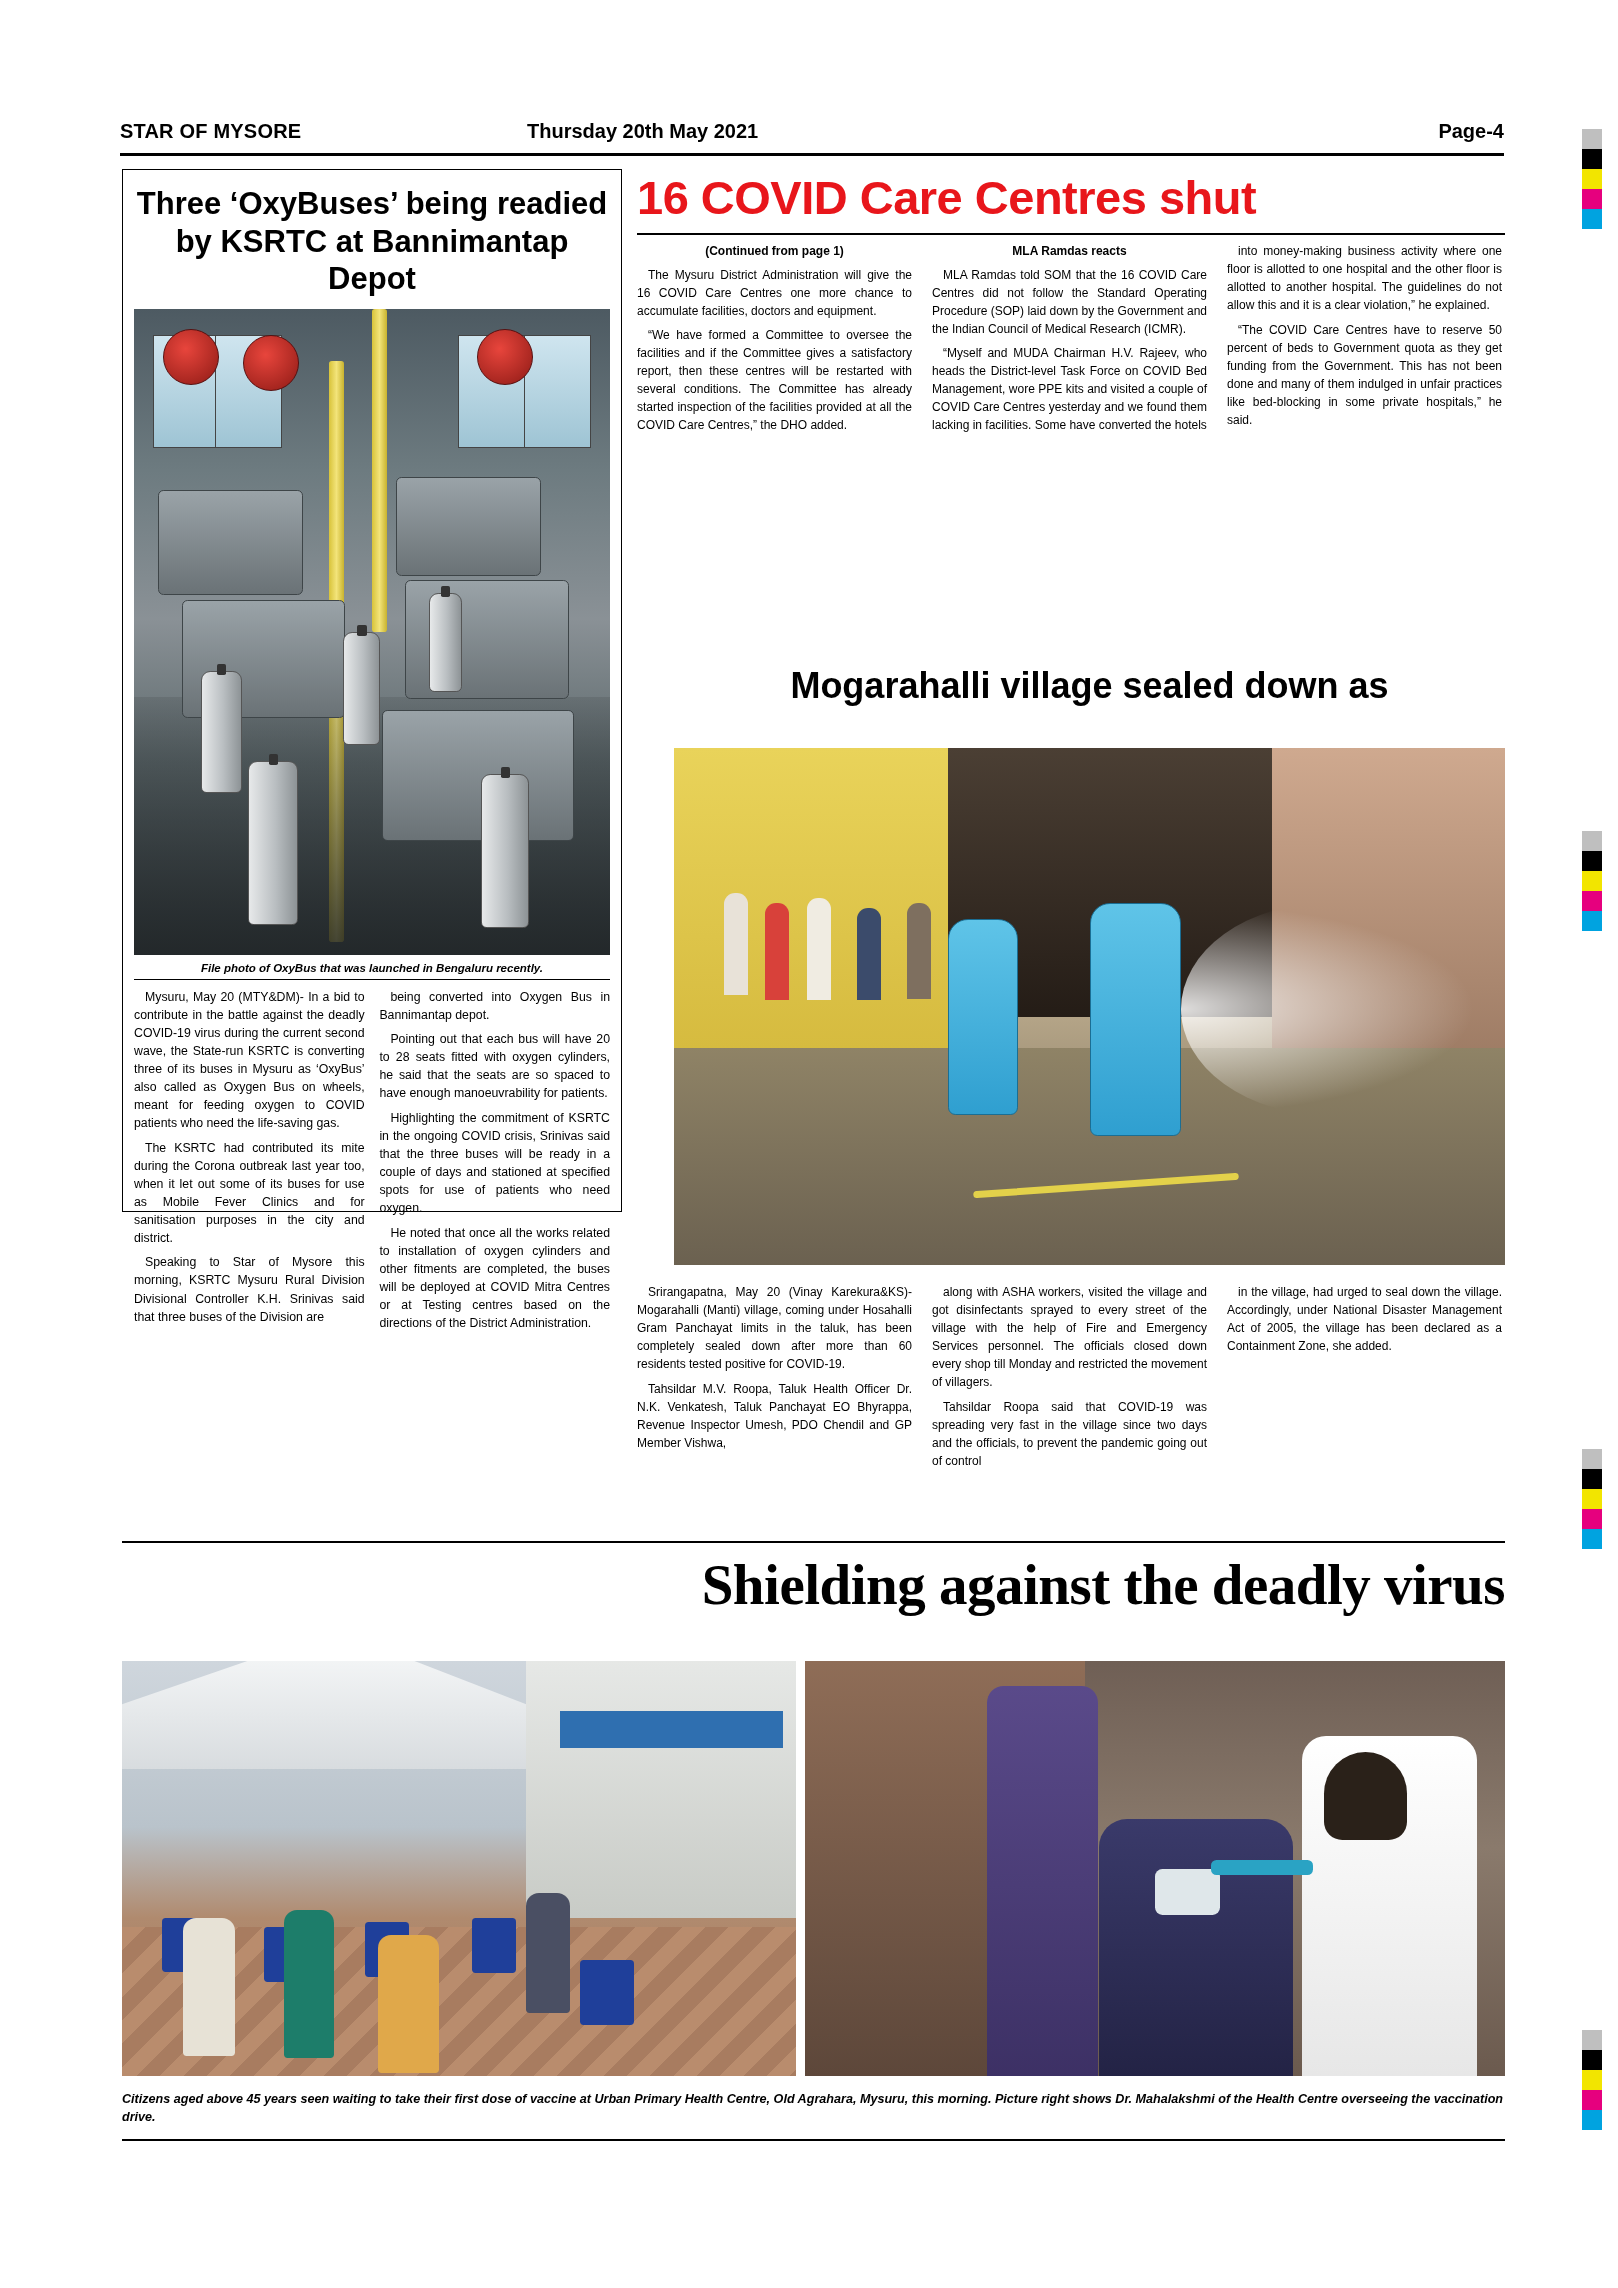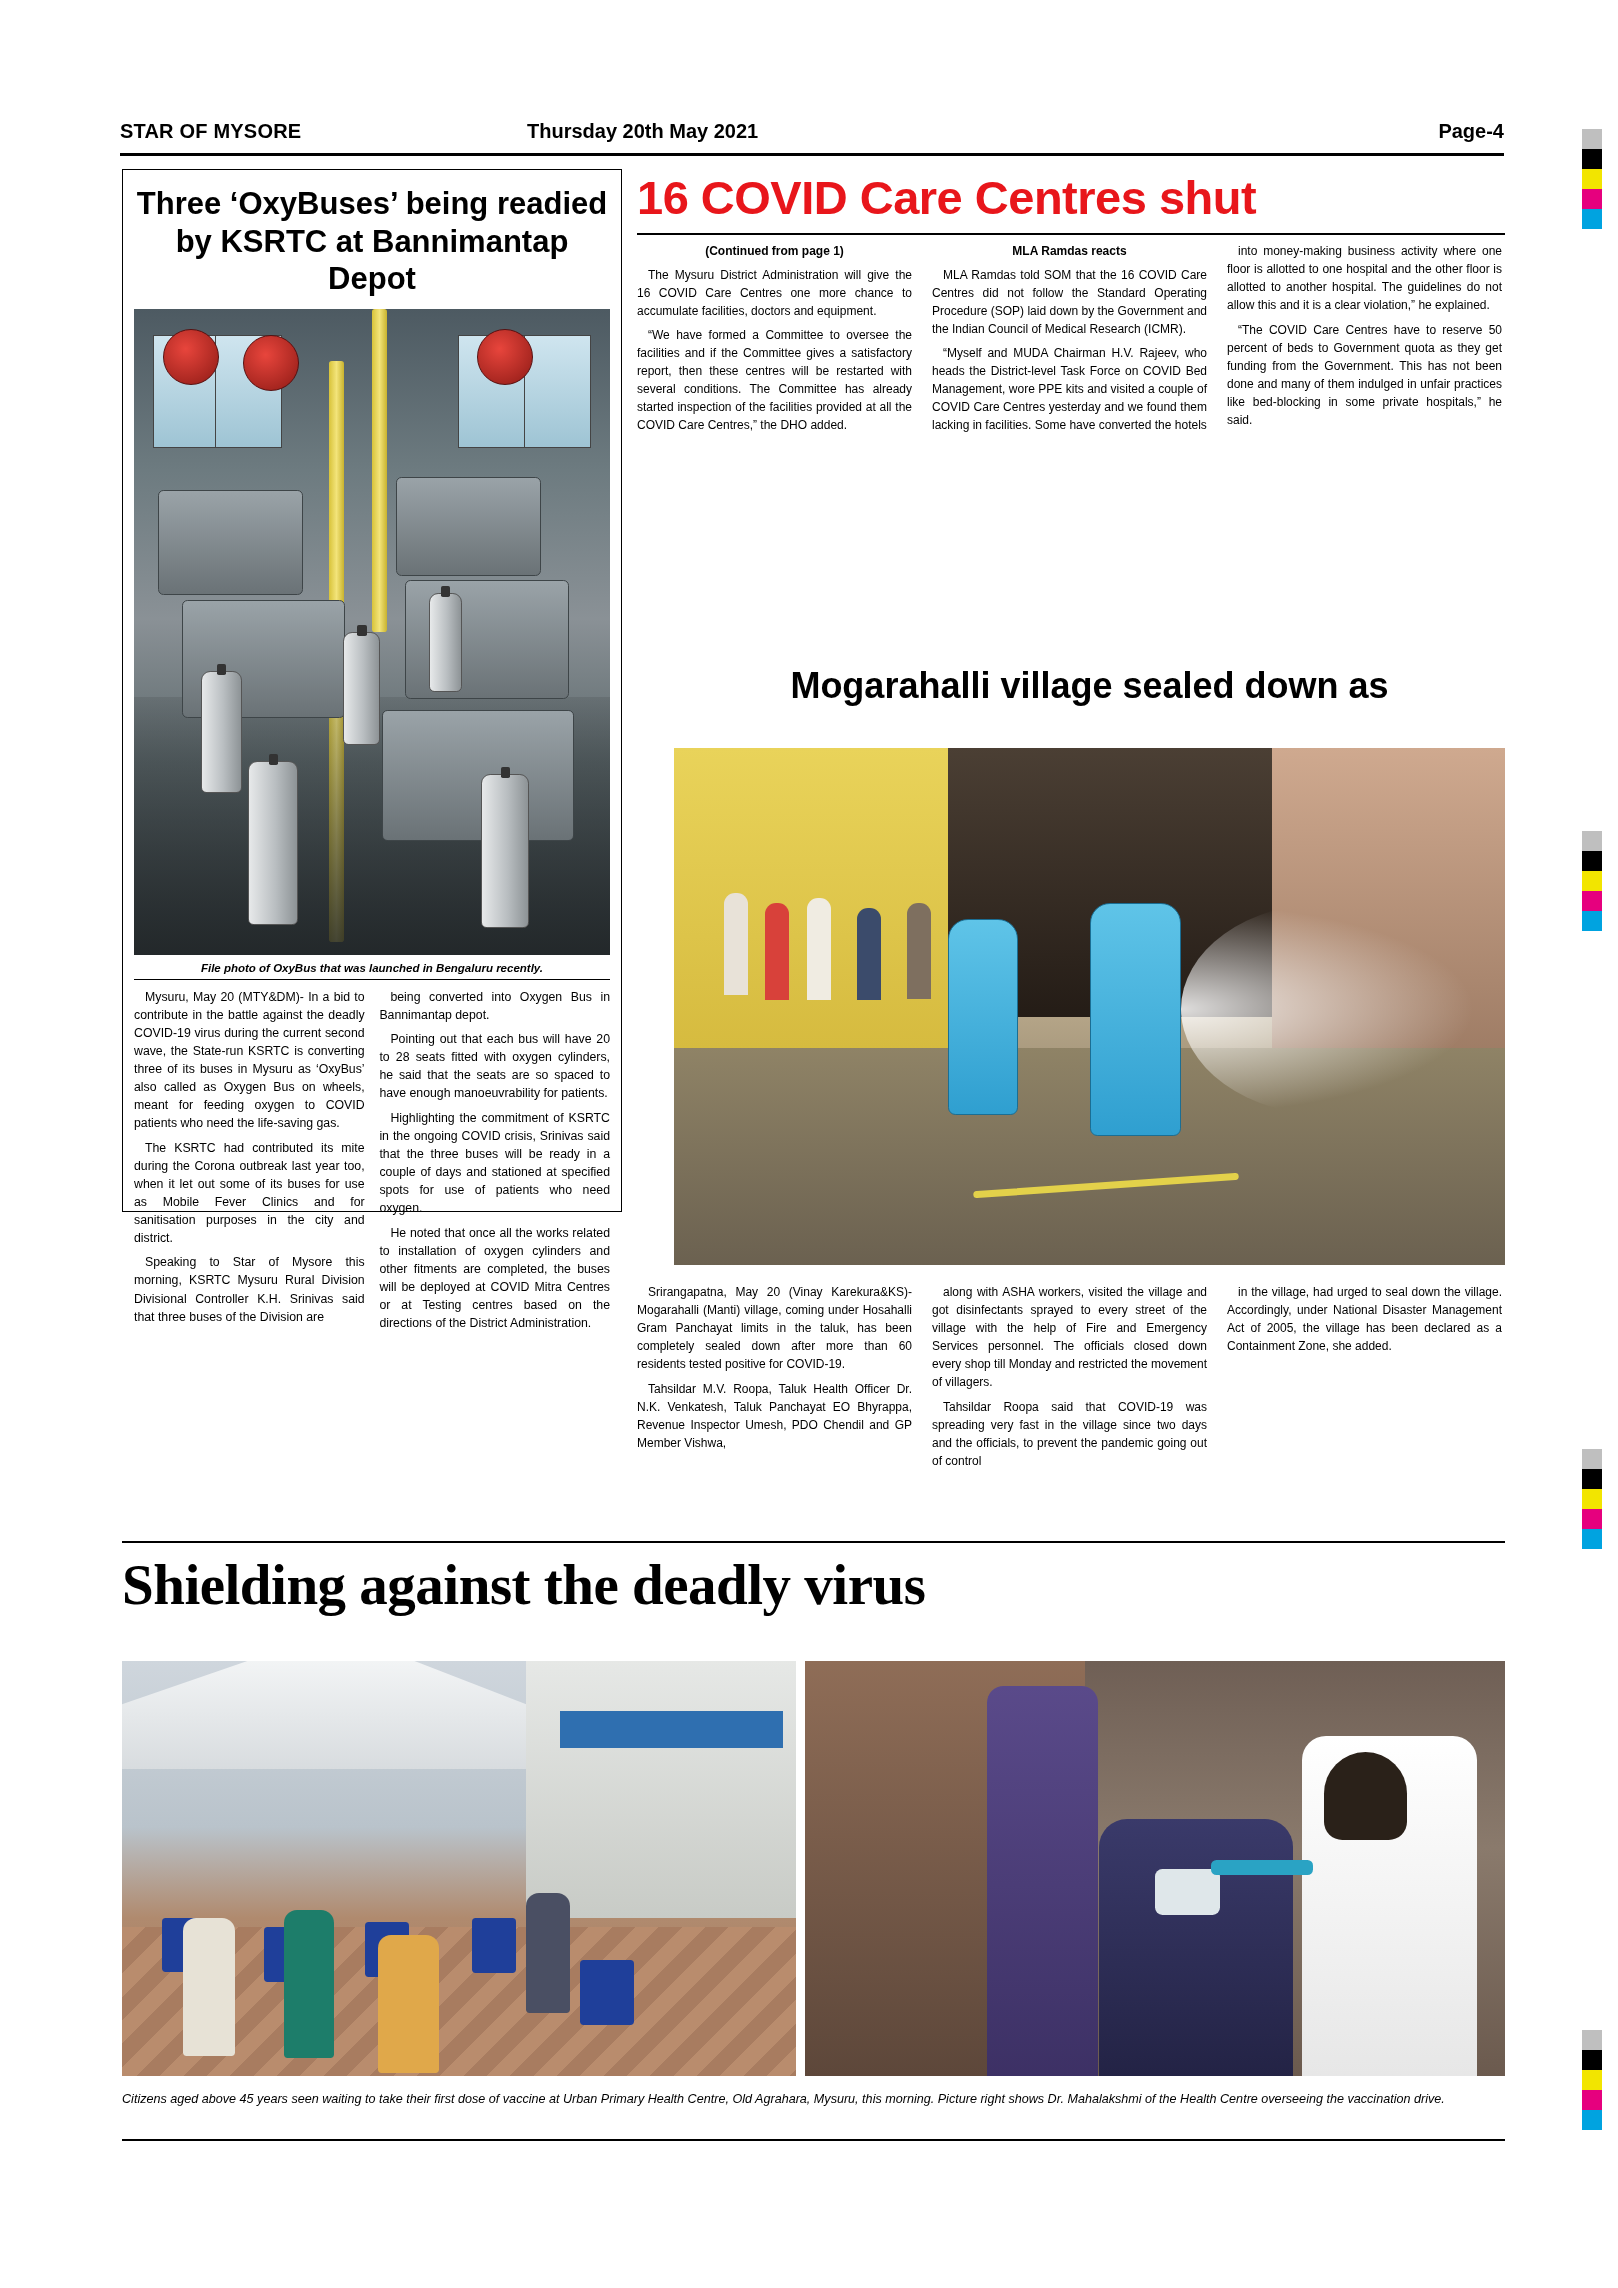--- a/index.html
+++ b/index.html
@@ -253,21 +253,21 @@
   .moga-cols p { margin: 0 0 6.5px 0; text-indent: 11px; }
   
   .shield-rule-top {
     position: absolute; left: 122px; top: 1541px; width: 1383px; height: 1.8px; background: #000;
   }
   .shield-head {
     position: absolute;
     left: 122px;
     top: 1552px;
     width: 1383px;
-    text-align: left;
+    text-align: right;
     font-family: "Liberation Serif", serif;
     font-weight: bold;
     font-size: 57px;
     letter-spacing: -0.5px;
   }
   .shield-photo-left {
     position: absolute;
     left: 122px;
     top: 1661px;
     width: 674px;
@@ -310,21 +310,21 @@
     position: absolute;
     border-radius: 13px 13px 3.7px 3.7px;
   }
   .shield-caption {
     position: absolute;
     left: 122px;
     top: 2091px;
     width: 1383px;
     font-size: 12.6px;
     font-style: italic;
-    font-weight: normal;
+    font-weight: bold;
     line-height: 1.4;
   }
   .rule-bottom {
     position: absolute; left: 122px; top: 2139px; width: 1383px; height: 1.8px; background: #000;
   }
   
   .regbar {
     position: absolute;
     right: 16.6px;
     width: 20px;

